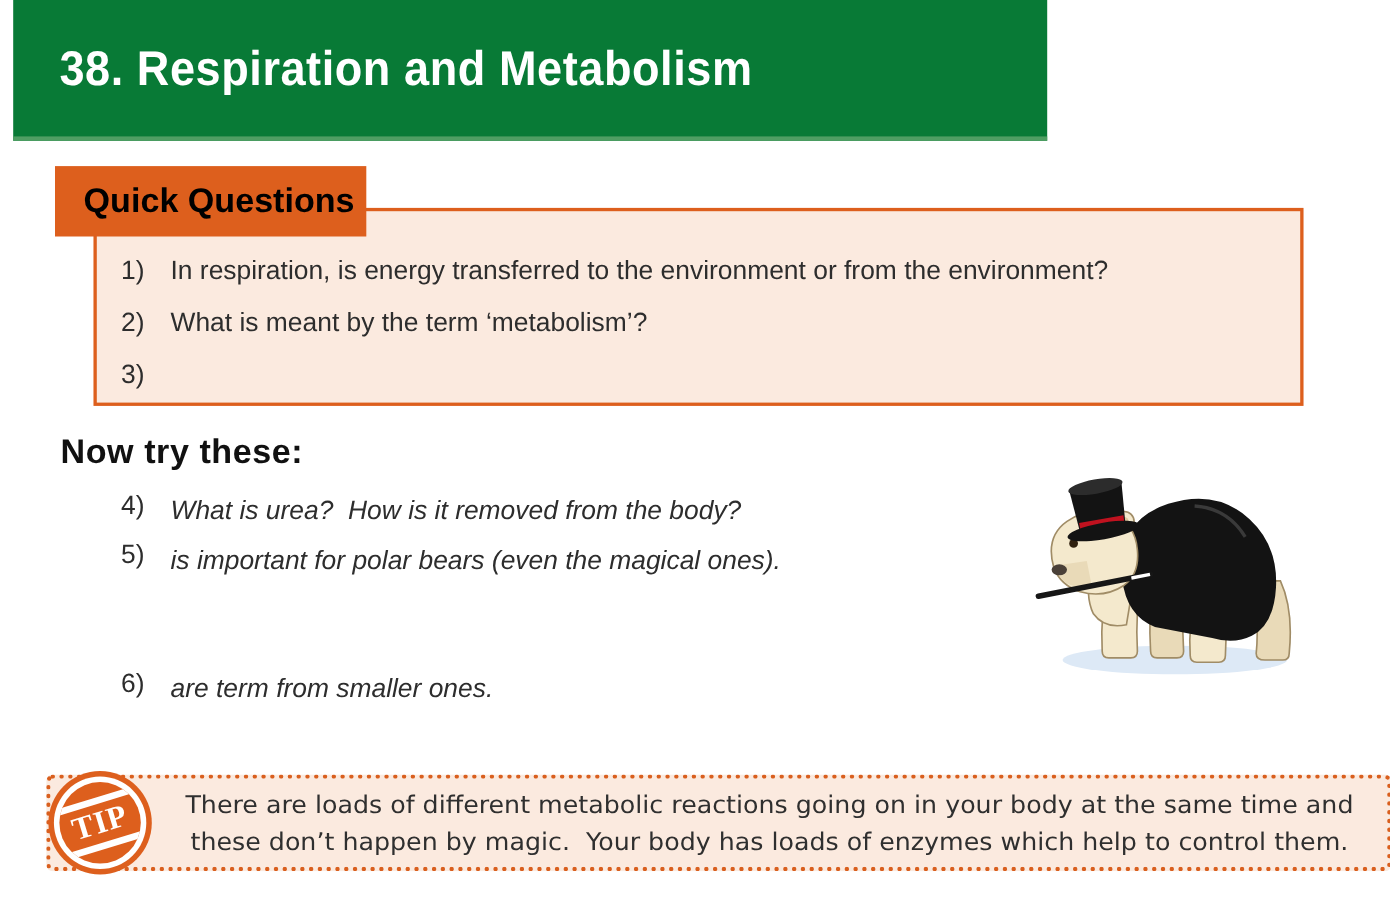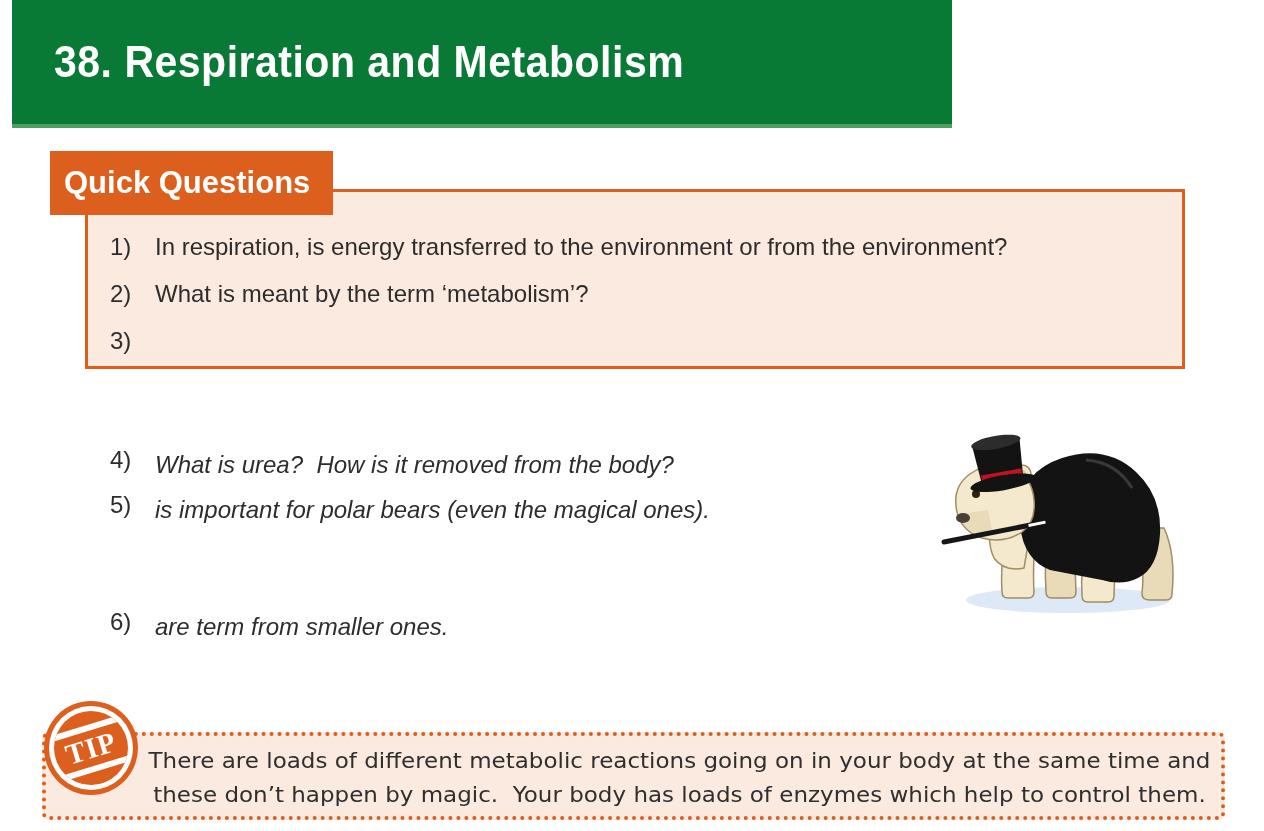--- a/index.html
+++ b/index.html
@@ -25,41 +25,41 @@
   .topic-line{color:#ffffff;font-size:22px;font-weight:700;line-height:31px;text-align:center;}
   
   .qq-box{
     position:absolute;left:85px;top:189px;width:1094px;height:174px;
     background:#FBEADF;border:3px solid #DD5F1D;z-index:1;
   }
   .qq-tab{
     position:absolute;left:50px;top:151px;width:283px;height:64px;
     background:#DD5F1D;z-index:2;display:flex;align-items:center;
   }
-  .qq-tab-label{color:#ffffff;font-size:31px;font-weight:700;padding-left:14px;white-space:pre;}
+  .qq-tab-label{color:#000000;font-size:31px;font-weight:700;padding-left:26px;white-space:pre;}
   .qq-rows{position:absolute;left:0;top:41px;width:100%;}
   .qq-row{position:relative;margin-bottom:18px;height:29px;}
   .q-num{position:absolute;left:22px;top:0;font-size:24px;color:#2d2d2d;}
   .q-text{position:absolute;left:67px;top:0;font-size:24px;color:#2d2d2d;white-space:pre;}
   
   .nt-head{
     position:absolute;left:55px;top:393px;font-size:31px;font-weight:700;color:#111111;
     letter-spacing:.5px;white-space:pre;
   }
   .nt-item{position:absolute;left:0;width:1000px;}
   .nt-item .q-num{left:110px;}
   .nt-lines{position:absolute;left:155px;top:0;}
   .nt-line{display:block;font-size:24px;line-height:37px;color:#2d2d2d;white-space:pre;font-style:italic;}
   #nt-item-4{top:446px;}
   #nt-item-5{top:491px;}
   #nt-item-6{top:608px;}
   
   .tip-box{
-    position:absolute;left:42px;top:732px;width:1175px;height:80px;
-    background:#FBEADF;border:4px dotted #D95F1E;border-radius:6px;z-index:1;
+    position:absolute;left:42px;top:704px;width:1175px;height:80px;
+    background:#FBEADF;border:4px dotted #D95F1E;border-radius:6px;z-index:1;padding-left:40px;
   }
   .tip-text{
     position:absolute;left:100px;top:7px;right:8px;text-align:center;
   }
   .tip-line{display:block;font-size:23px;line-height:34px;color:#2f2f2f;white-space:pre;
     font-family:"DejaVu Sans",sans-serif;transform:scaleY(.96);}
   .tip-stamp{
     position:absolute;left:44px;top:701px;width:94px;height:94px;border-radius:50%;
     background:#DD5F1D;z-index:3;
   }
@@ -103,20 +103,21 @@
       </div>
       <div class="qq-row">
         <span class="q-num">3)</span>
       </div>
     </div>
   </div>
   <div class="qq-tab">
     <span class="qq-tab-label">Quick Questions</span>
   </div>
 
+  <div class="nt-head">Now try these:</div>
 
   <div class="nt-item" id="nt-item-4">
     <span class="q-num">4)</span>
     <span class="nt-lines">
       <span class="nt-line">What is urea?  How is it removed from the body?</span>
     </span>
   </div>
 
   <div class="nt-item" id="nt-item-5">
     <span class="q-num">5)</span>

